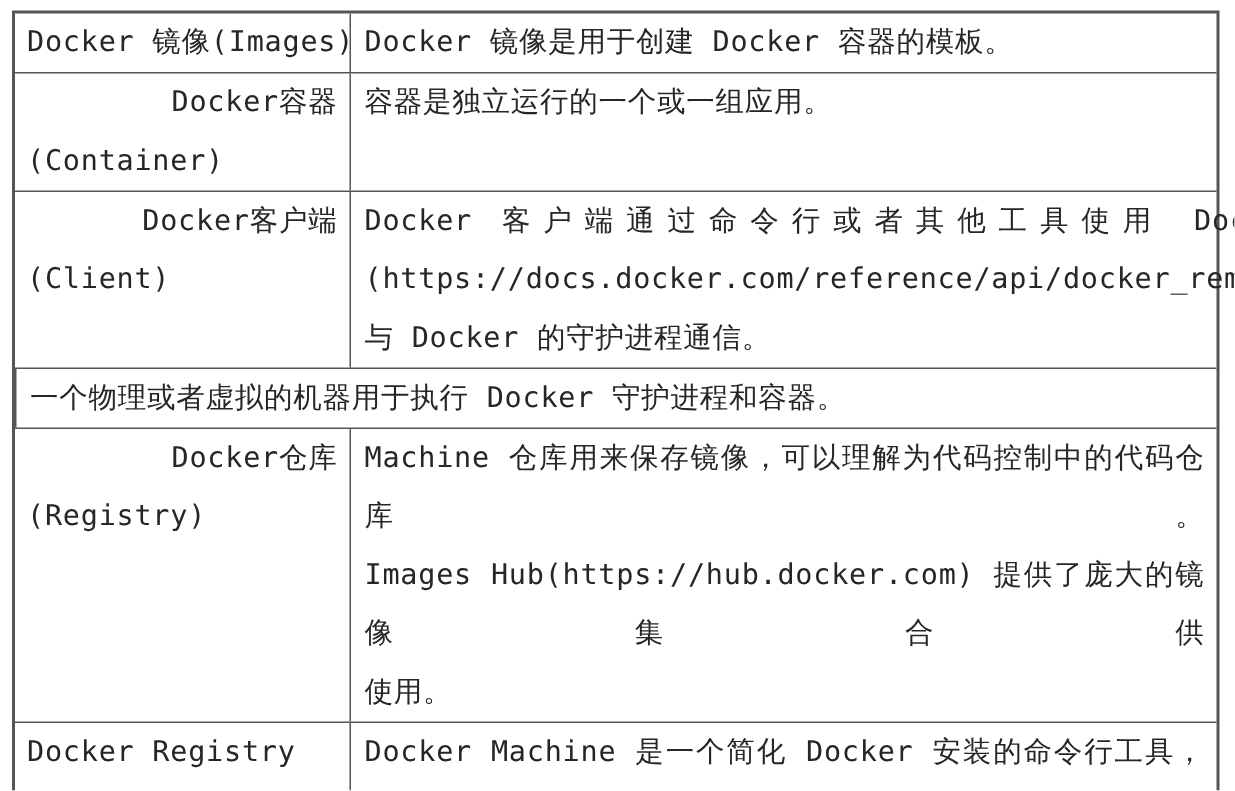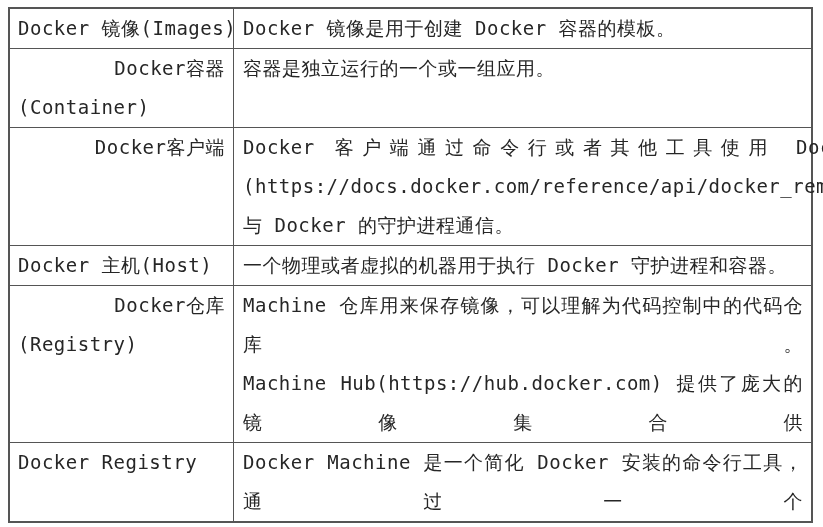--- a/index.html
+++ b/index.html
@@ -87,47 +87,46 @@
           </div>
         </div>
         <div class="row">
           <div class="cell term">
             <div class="line jflex">
               <span>Docker</span>
               <span>客</span>
               <span>户</span>
               <span>端</span>
             </div>
+            <div class="line">(Client)</div>
           </div>
           <div class="cell desc">
             <div class="line jtext">Docker 客户端通过命令行或者其他工具使用 Docker API</div>
             <div class="line jtext">(https://docs.docker.com/reference/api/docker_remote_api)</div>
             <div class="line">与 Docker 的守护进程通信。</div>
           </div>
         </div>
         <div class="row">
-          <div class="cell term">
-            <div class="line">Docker 主机(Host)</div>
-          </div>
           <div class="cell desc">
             <div class="line">一个物理或者虚拟的机器用于执行 Docker 守护进程和容器。</div>
           </div>
         </div>
         <div class="row">
           <div class="cell term">
             <div class="line jflex">
               <span>Docker</span>
               <span>仓</span>
               <span>库</span>
             </div>
             <div class="line">(Registry)</div>
           </div>
           <div class="cell desc">
             <div class="line jtext">Machine 仓库用来保存镜像，可以理解为代码控制中的代码仓库。</div>
-            <div class="line jtext">Machine Hub(https://hub.docker.com) 提供了庞大的镜像集合供</div>
+            <div class="line jtext">Images Hub(https://hub.docker.com) 提供了庞大的镜像集合供</div>
+            <div class="line">使用。</div>
           </div>
         </div>
         <div class="row">
           <div class="cell term">
             <div class="line">Docker Registry</div>
           </div>
           <div class="cell desc">
             <div class="line jtext">Docker Machine 是一个简化 Docker 安装的命令行工具，通过一个</div>
           </div>
         </div>

